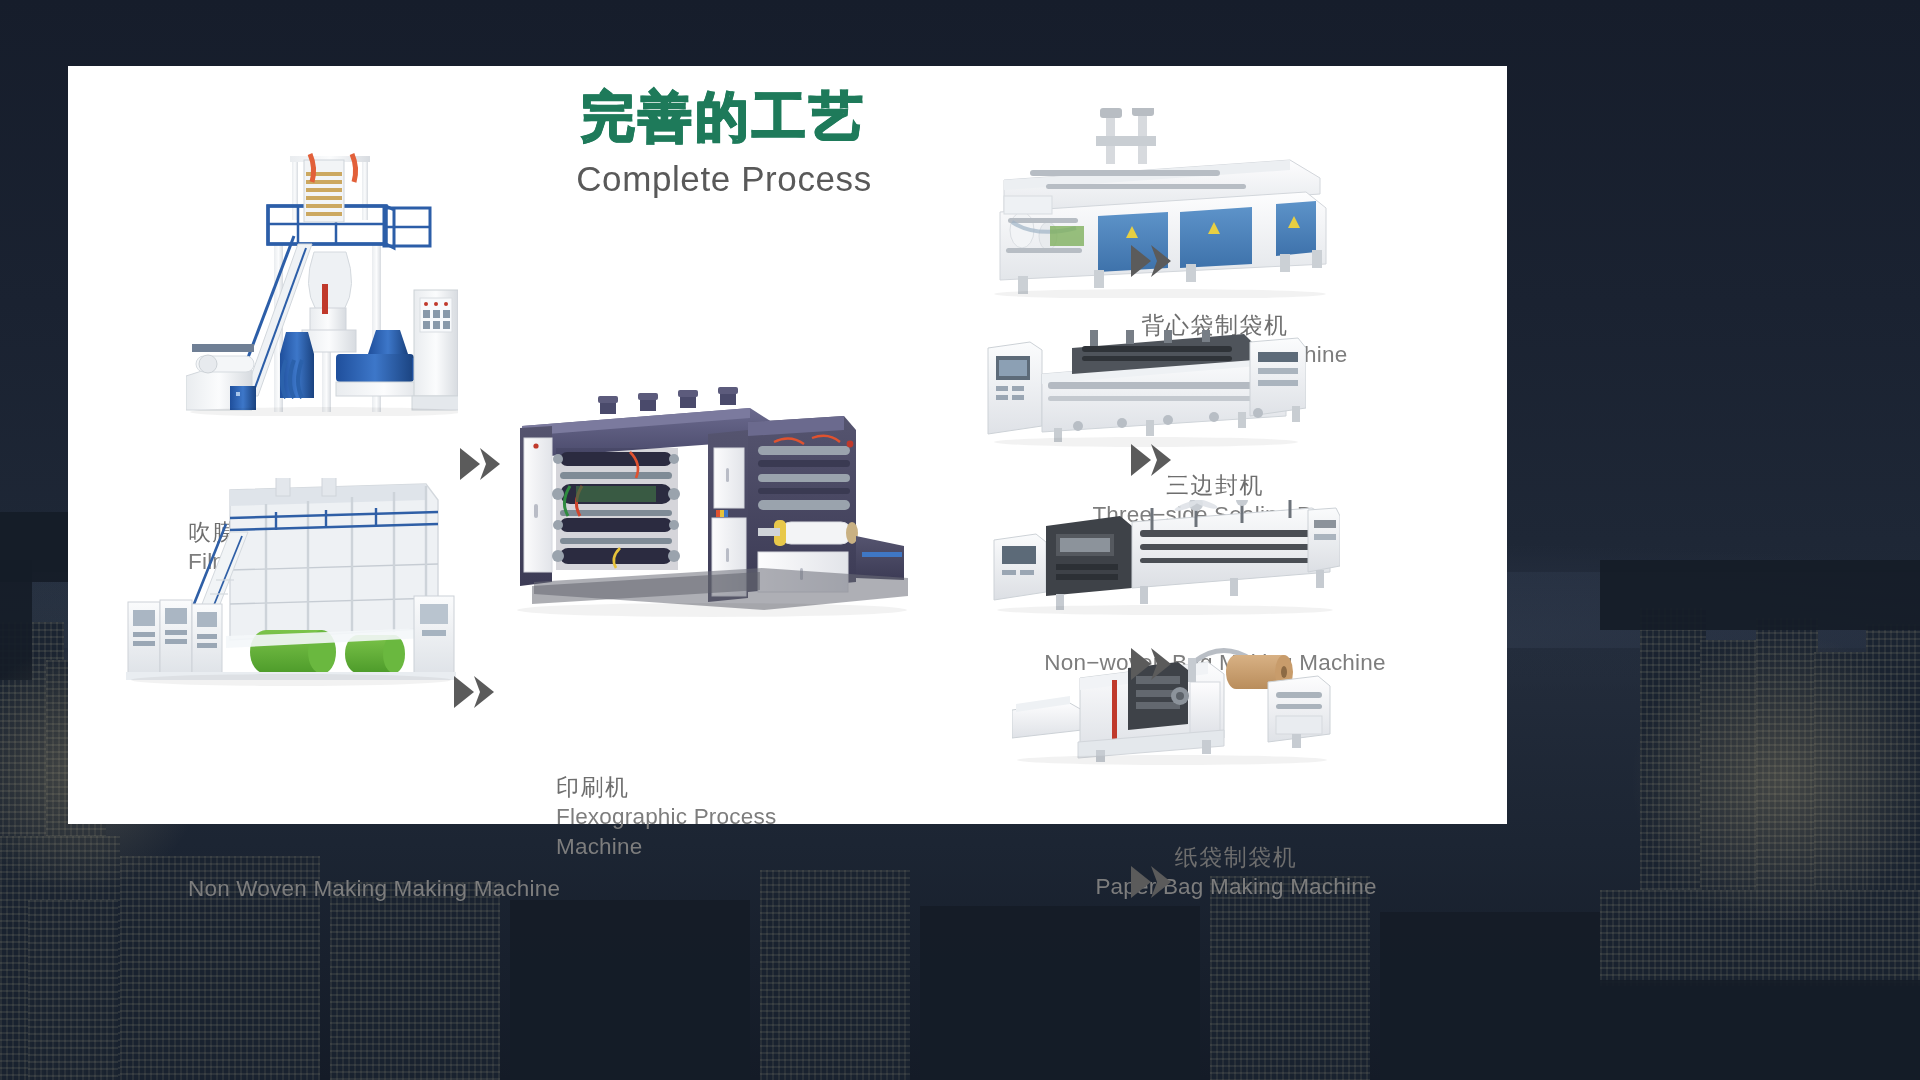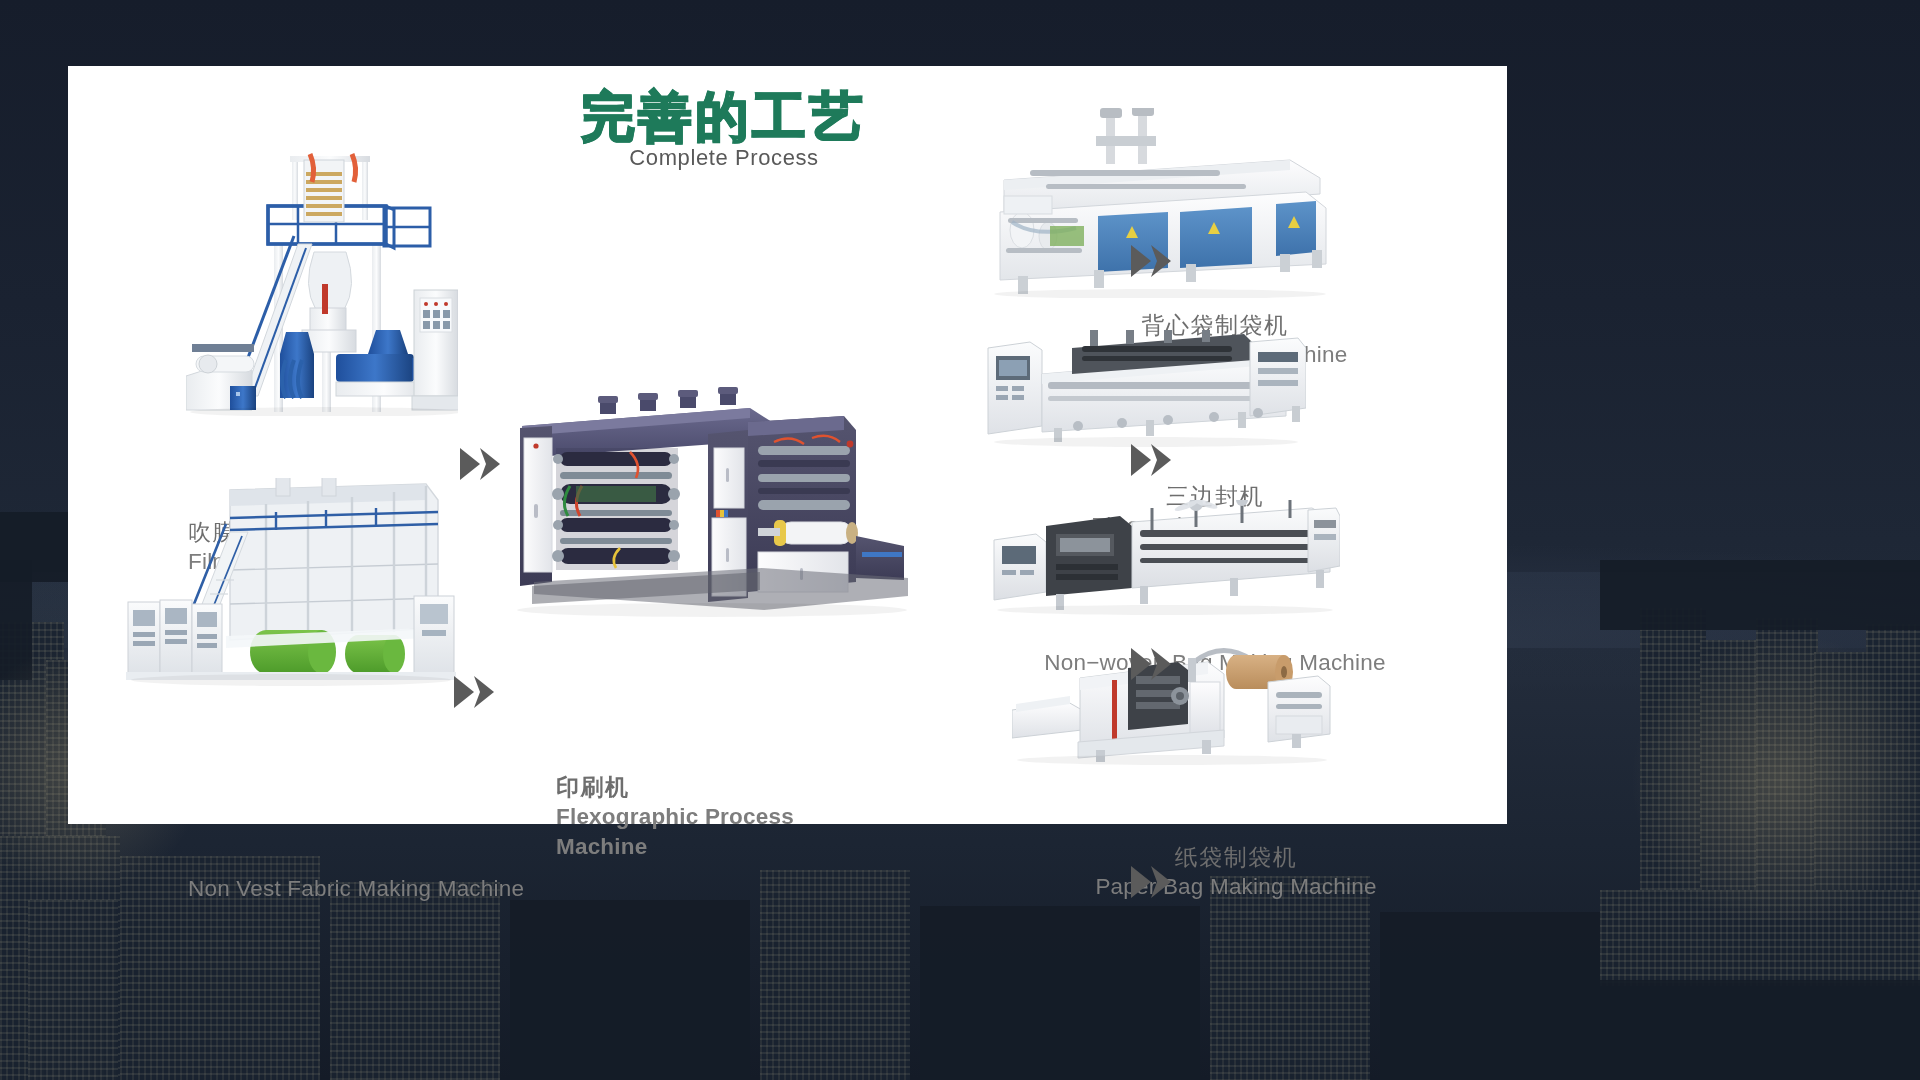--- a/index.html
+++ b/index.html
@@ -77,21 +77,22 @@
     letter-spacing: 4px;
     line-height: 1.08;
     color: #ffffff;
     -webkit-text-stroke: 2.4px #1e7a5a;
     text-shadow:
       -1px 0 0 #1e7a5a, 1px 0 0 #1e7a5a,
       0 -1px 0 #1e7a5a, 0 1px 0 #1e7a5a;
     white-space: nowrap;
   }
   #title-en {
-    font-size: 22px;
+    margin-top: 14px;
+    font-size: 35px;
     font-weight: 400;
     color: #595959;
     letter-spacing: .6px;
     white-space: nowrap;
   }
 
   
   .lbl { position: absolute; color: #7a7a7a; line-height: 1.32; }
   .lbl .cn { font-size: 23px; color: #6e6e6e; letter-spacing: 1.5px; }
   .lbl .en { font-size: 22.5px; color: #7d7d7d; letter-spacing: .2px; }
@@ -334,21 +335,21 @@
 
     <rect x="150" y="-4" width="14" height="22" fill="#e3e7ec" stroke="#cfd4da"></rect>
     <rect x="196" y="-6" width="14" height="24" fill="#e3e7ec" stroke="#cfd4da"></rect>
 
     <rect x="0" y="194" width="330" height="8" fill="#e9edf1"></rect>
     <ellipse cx="165" cy="202" rx="160" ry="6" fill="#000" opacity=".05"></ellipse>
   </svg>
 </div>
 
 <div class="lbl" style="left:188px; top:874px;">
-  <div class="en">Non Vest Fabric Making Machine</div>
+  <div class="en">Non Woven Making Making Machine</div>
 </div>
 
 <div class="machine" style="left:512px; top:386px; width:404px; height:236px;">
   <svg viewBox="0 0 404 236">
     <defs>
       <linearGradient id="pp" x1="0" y1="0" x2="0" y2="1">
         <stop offset="0" stop-color="#6b6a8e"></stop>
           <stop offset="1" stop-color="#4a4a6b"></stop>
       </linearGradient>
       <linearGradient id="pd" x1="0" y1="0" x2="0" y2="1">
@@ -454,21 +455,21 @@
 
     <polygon points="344,150 392,160 392,194 344,192" fill="url(#pd)"></polygon>
     <rect x="350" y="166" width="40" height="5" fill="#3f77c4"></rect>
 
     <polygon points="22,196 250,182 396,192 396,210 252,224 22,208" fill="#6b6d78" opacity=".55"></polygon>
     <polygon points="20,200 248,186 248,204 20,218" fill="#5b5d67" opacity=".5"></polygon>
     <ellipse cx="200" cy="224" rx="195" ry="7" fill="#000" opacity=".05"></ellipse>
   </svg>
 </div>
 
-<div class="lbl" style="left:556px; top:772px;font-weight:bold;">
+<div class="lbl" style="left:556px; top:772px;">
   <div class="cn">印刷机</div>
   <div class="en">Flexographic Process</div>
   <div class="en">Machine</div>
 </div>
 
 <div class="machine" style="left:990px; top:108px; width:340px; height:190px;">
   <svg viewBox="0 0 340 190">
     <defs>
       <linearGradient id="vb" x1="0" y1="0" x2="0" y2="1">
         <stop offset="0" stop-color="#5d93c9"></stop>
@@ -587,21 +588,21 @@
     <g fill="#c8cdd2">
       <rect x="68" y="98" width="8" height="14"></rect>
         <rect x="160" y="90" width="8" height="16"></rect>
       <rect x="252" y="82" width="8" height="16"></rect>
         <rect x="306" y="76" width="8" height="16"></rect>
     </g>
     <ellipse cx="160" cy="112" rx="152" ry="5" fill="#000" opacity=".05"></ellipse>
   </svg>
 </div>
 
-<div class="lbl right" style="left:1000px; top:481px; width:430px;">
+<div class="lbl right" style="left:1000px; top:470px; width:430px;">
   <div class="cn">三边封机</div>
   <div class="en">Three−side Sealing Bag</div>
   <div class="en">Making Machine</div>
 </div>
 
 <div class="machine" style="left:990px; top:500px; width:350px; height:120px;">
   <svg viewBox="0 0 350 120">
     <defs>
       <linearGradient id="nb" x1="0" y1="0" x2="0" y2="1">
         <stop offset="0" stop-color="#fafbfc"></stop>

